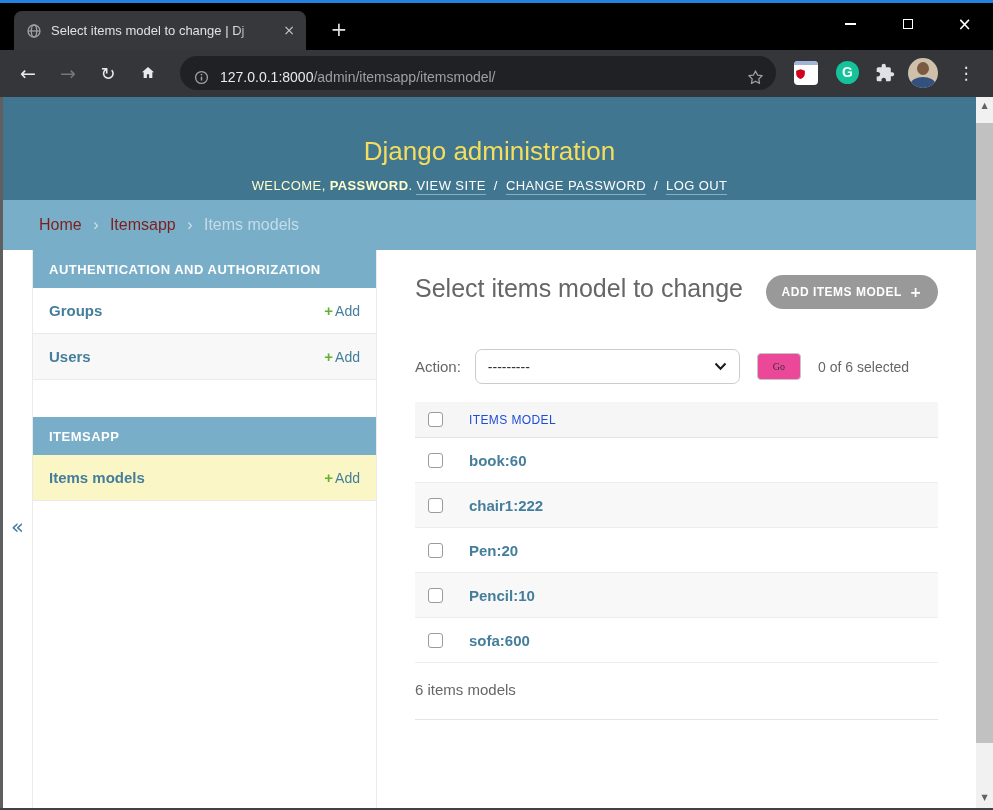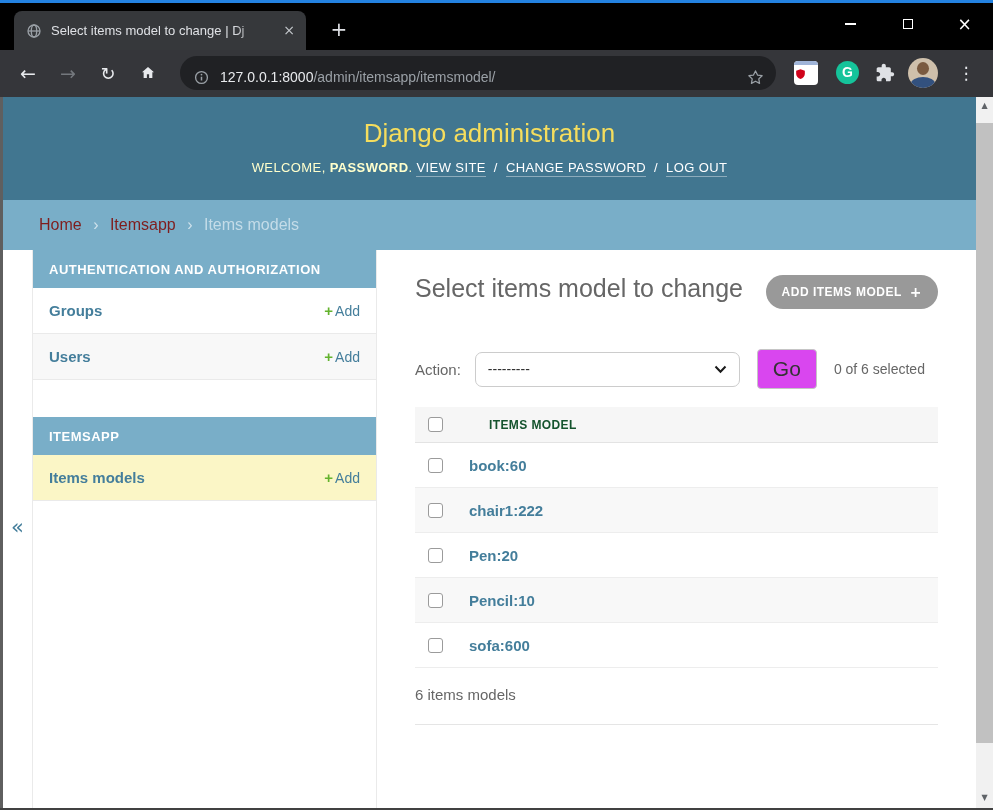--- a/index.html
+++ b/index.html
@@ -52,21 +52,21 @@
   .bottombar { position:absolute; bottom:0; left:0; width:100%; height:2px; background:#414141; }
 
   
   .scrollbar { position:absolute; top:97px; right:0; width:17px; height:711px; background:#f1f1f1; }
   .sb-btn { position:absolute; left:0; width:17px; height:17px; text-align:center; font-size:8px; color:#5f6368; line-height:17px; }
   .sb-up { top:0; } .sb-down { bottom:2px; }
   .sb-thumb { position:absolute; left:0; top:26px; width:17px; height:620px; background:#c1c1c1; }
 
   
   .admin-header { height:103px; background:#417690; text-align:center; }
-  .site-title { display:inline-block; padding-top:21px; font-size:26px; font-weight:400; color:#f5dd5d; }
+  .site-title { display:inline-block; padding-top:39px; font-size:26px; font-weight:400; color:#f5dd5d; }
   .user-tools { margin-top:11px; font-size:13px; letter-spacing:.4px; color:#ffffcc; }
   .user-tools .uname { font-weight:bold; }
   .user-tools a { color:#fff; text-decoration:none; border-bottom:1px solid rgba(255,255,255,.4); padding-bottom:1px;margin-top:28px; }
   .tool-sep { color:#fff; margin:0 4px; }
 
   
   .breadcrumbs { height:50px; line-height:50px; background:#79aec8; padding-left:36px; font-size:16px; }
   .breadcrumbs a { color:#7f1d1d; text-decoration:none; }
   .crumb-sep { color:#cfe2ec; margin:0 7px; }
   .crumb-current { color:#c4dce8; }
@@ -90,26 +90,26 @@
   
   .main { flex:1; border-left:1px solid #eaeaea; padding:24px 41px 0 38px; }
   .content-head { display:flex; justify-content:space-between; align-items:flex-start; }
   .page-h1 { font-size:25px; font-weight:300; color:#666; }
   .object-tools { margin-top:1px; background:#999; color:#fff; border-radius:17px; padding:10px 16px; font-size:12px; font-weight:bold; letter-spacing:.5px; display:flex; align-items:center; cursor:default; }
   .object-tools .btn-plus { margin-left:8px; font-size:14px; line-height:10px; }
 
   .actions { margin-top:40px; display:flex; align-items:center; }
   .action-label { font-size:15px; color:#666; }
   .action-select { margin-left:14px; width:265px; height:35px; border:1px solid #ccc; border-radius:7px; display:flex; align-items:center; justify-content:space-between; padding:0 12px; font-size:14px; color:#333; background:#fff; }
-  .go-btn { margin-left:17px; padding:7px 15px; background:#d946ef; border:1px solid #c5c5c5; border-radius:4px; font-size:21px; color:#333; }
+  .go-btn { margin-left:17px; padding:7px 15px; background:#ec4899; border:1px solid #c5c5c5; border-radius:4px; font-size:10px; color:#333;font-family:Liberation Serif, serif; }
   .sel-note { margin-left:17px; font-size:14px; color:#666; }
 
   .results { margin-top:18px; width:523px; }
   .thead { height:36px; background:#f6f6f6; border-bottom:1px solid #e3e3e3; display:flex; align-items:center; }
-  .th-label { font-size:12px; font-weight:bold; color:#14532d; letter-spacing:.4px;margin-left:20px; }
+  .th-label { font-size:12px; font-weight:normal; color:#1d4ed8; letter-spacing:.4px; }
   .trow { height:45px; display:flex; align-items:center; border-bottom:1px solid #ededed; }
   .cb-col { flex:0 0 54px; padding-left:13px; }
   .checkbox { width:15px; height:15px; border:1px solid #9b9b9b; border-radius:3px; background:#fff; }
   .row-link { font-size:15px; font-weight:bold; color:#447e9b; text-decoration:none; }
 
   .paginator { padding:18px 0 21px; font-size:15px; color:#666; border-bottom:1px solid #e5e5e5; }
 </style>
 </head>
 <body>
 

